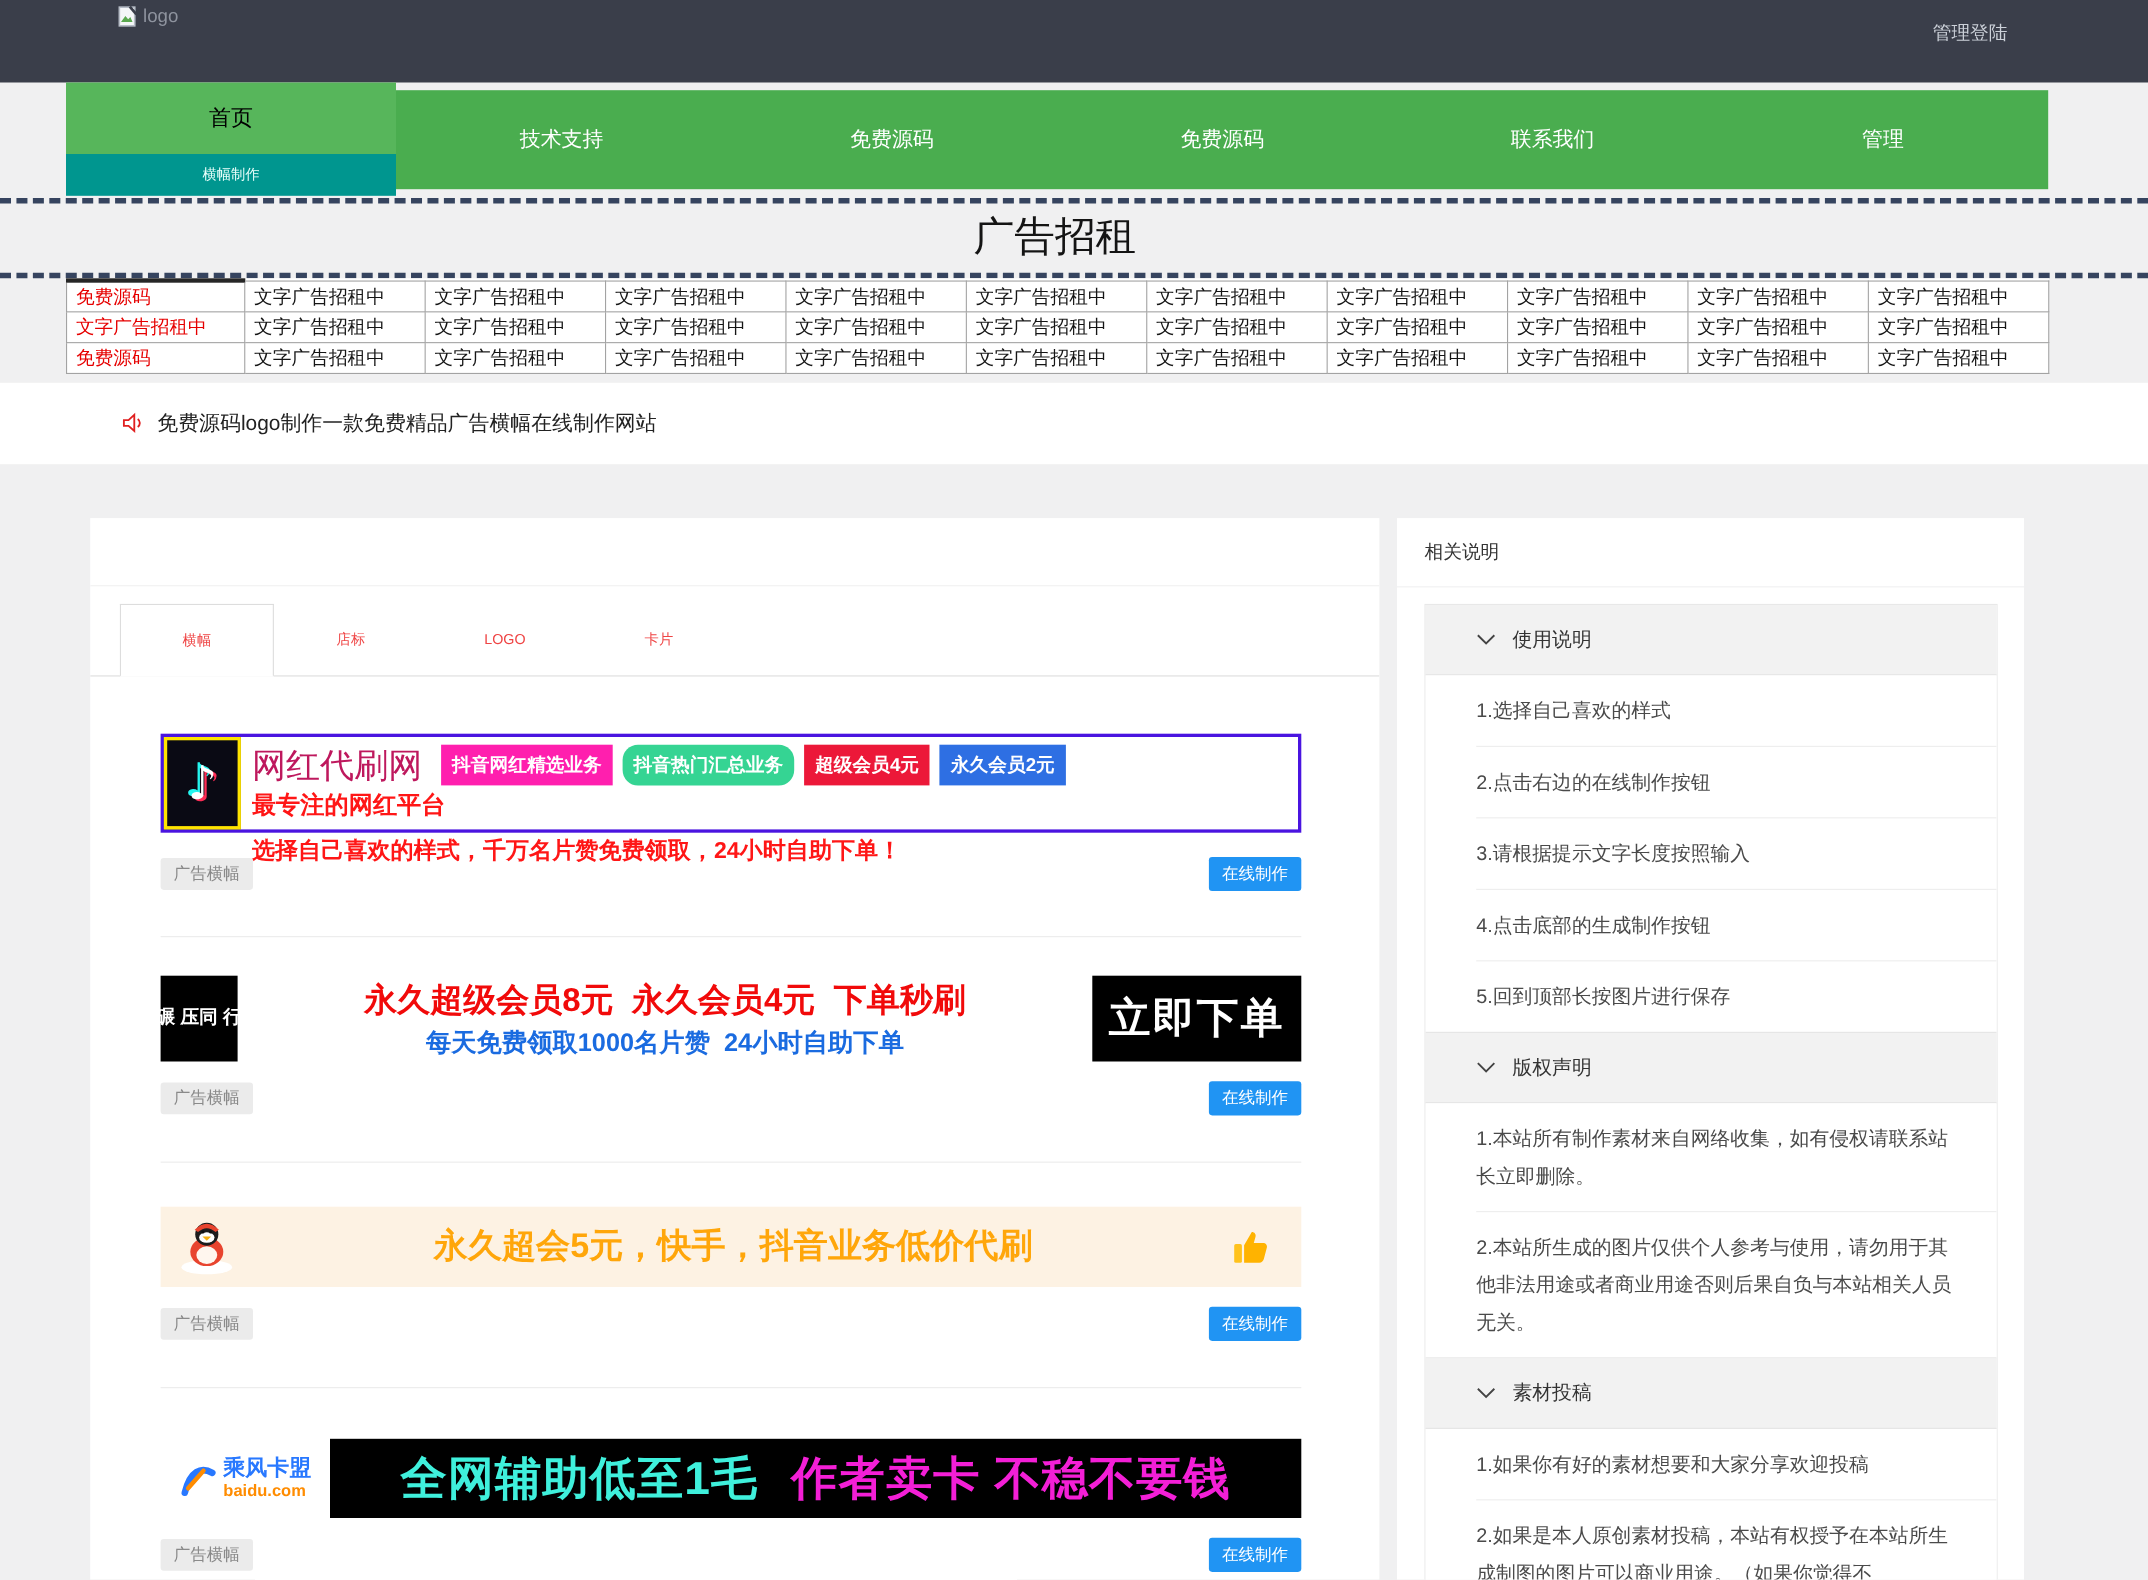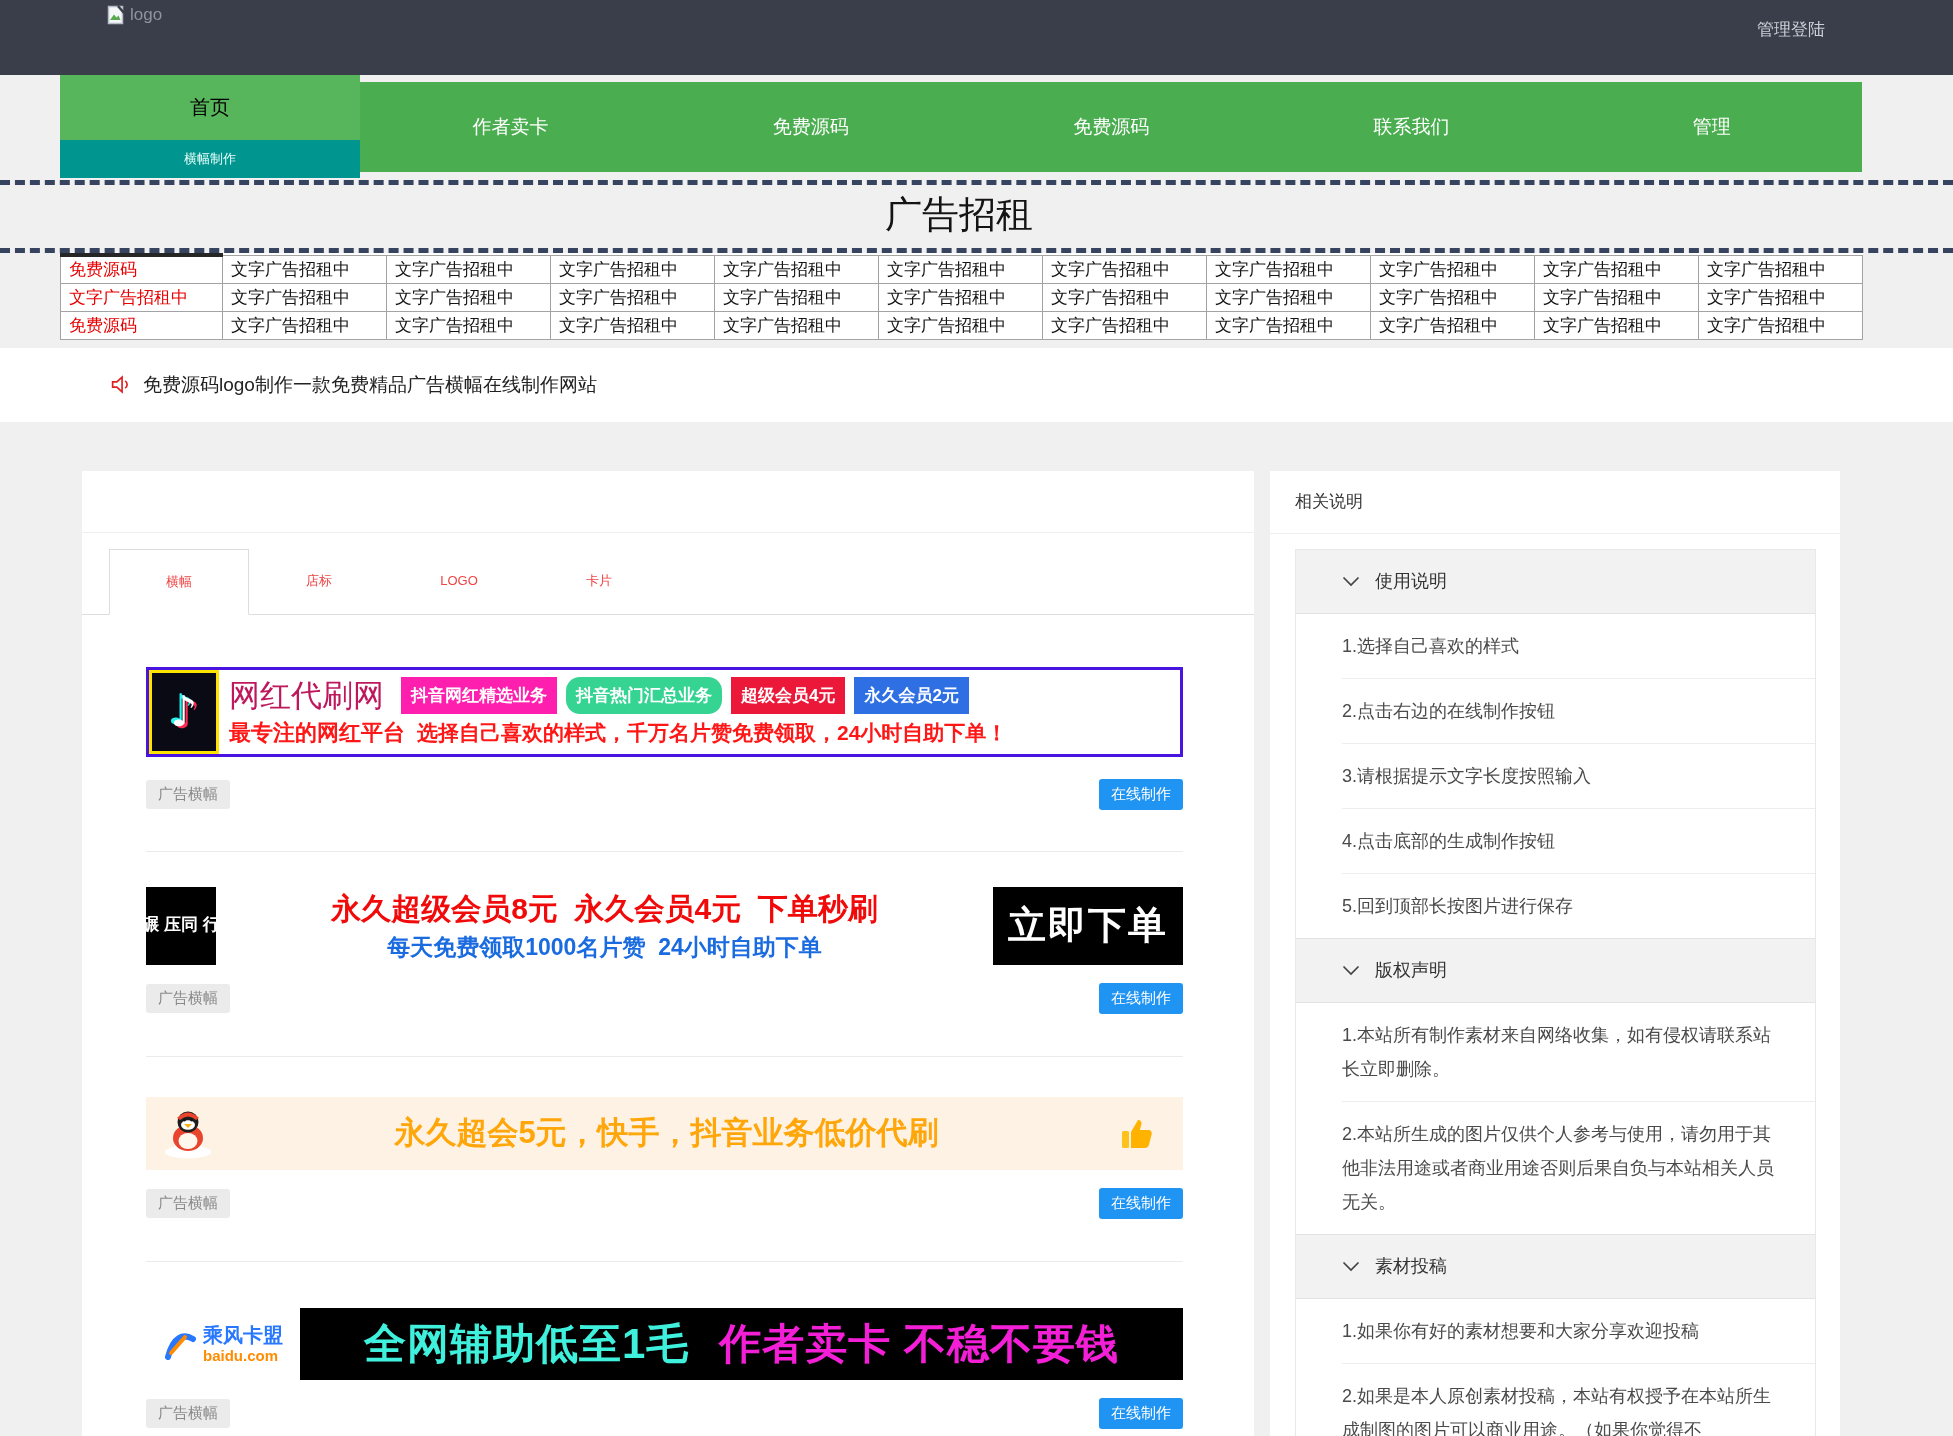--- a/index.html
+++ b/index.html
@@ -45,21 +45,21 @@
 
   
   .banner1 { margin-top:52px; height:90px; border:3px solid #4a14e0; display:flex; background:#fff; cursor:pointer; }
   .b1-left { width:70px; background:#0a0a14; border:3px solid #ffe400; display:flex; align-items:center; justify-content:center; }
   .note-icon { font-size:42px; color:#fff; text-shadow:-3px -2px 0 #25f4ee, 3px 2px 0 #fe2c55; font-family:"DejaVu Sans",sans-serif; }
   .b1-right { flex:1; padding:5px 6px 6px 10px; display:flex; flex-direction:column; justify-content:space-between; }
   .b1-row1 { display:flex; align-items:center; gap:9px; }
   .b1-title { color:#be185d; font-size:31px; font-weight:normal; margin-right:8px; white-space:nowrap; }
   .badge { color:#fff; font-size:17px; font-weight:bold; padding:7px 10px; white-space:nowrap; }
   .badge1 { background:#ff1fae; } .badge2 { background:#35d493;border-radius:14px; } .badge3 { background:#ec1839; } .badge4 { background:#2e6fe3; }
-  .b1-row2 { display:flex; align-items:baseline; gap:12px; }
+  .b1-row2 { display:flex; align-items:baseline; gap:12px;flex-direction:column; }
   .b1-sub { color:#ff1616; font-size:22px; font-weight:bold; white-space:nowrap; }
   .b1-tag { color:#ff1616; font-size:21px; font-weight:bold; white-space:nowrap; }
 
   .meta-row { margin-top:22px; display:flex; justify-content:space-between; align-items:center; }
   .meta-row.tight { margin-top:18px; }
   .item-label { background:#ebebeb; color:#8a8a8a; font-size:15px; padding:5px 12px; border-radius:3px; }
   .make-btn { background:#2094f3; color:#fff; font-size:15px; padding:6px 12px; border-radius:3px; cursor:pointer; border:none; }
   .sep { border:none; border-top:1px solid #ebebeb; }
   .sep1 { margin-top:41px; } .sep2 { margin-top:42px; } .sep3 { margin-top:42px; }
 
@@ -104,21 +104,21 @@
       <polygon points="3,15 7,9.5 9.5,12.5 11.5,10.5 13.5,15" fill="#5aa84f"></polygon>
       <line x1="11" y1="1" x2="17" y2="8" stroke="#3a3e4a" stroke-width="2.5"></line>
     </svg>
     <span>logo</span>
   </div>
   <div class="login">管理登陆</div>
 </div>
 
 <div class="nav">
   <div class="nav-item"></div>
-  <div class="nav-item">作者卖卡</div>
+  <div class="nav-item">技术支持</div>
   <div class="nav-item">免费源码</div>
   <div class="nav-item">免费源码</div>
   <div class="nav-item">联系我们</div>
   <div class="nav-item">管理</div>
   <div class="active-home">首页</div>
   <div class="dropdown">横幅制作</div>
 </div>
 
 <div class="dash dash1"></div>
 <div class="ad-title">广告招租</div>

